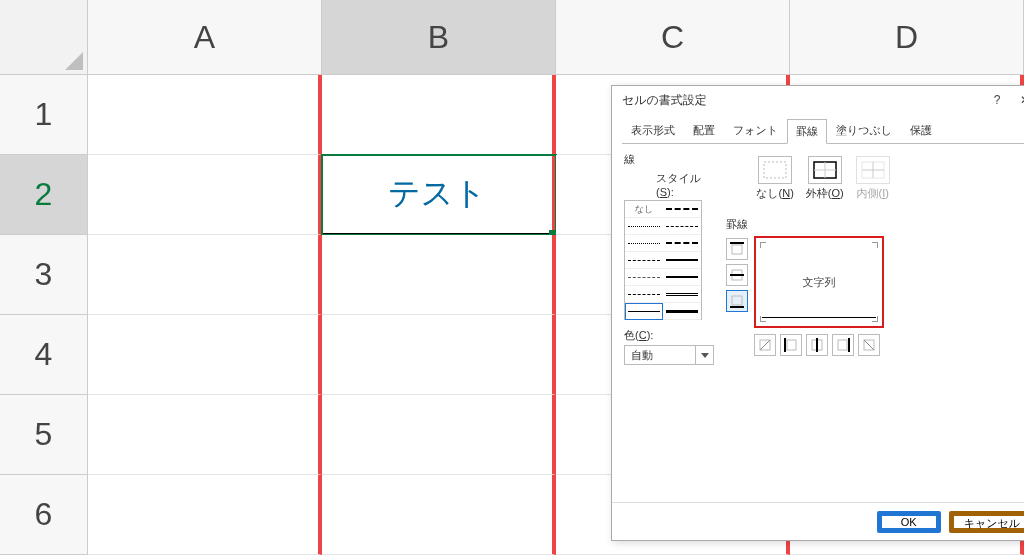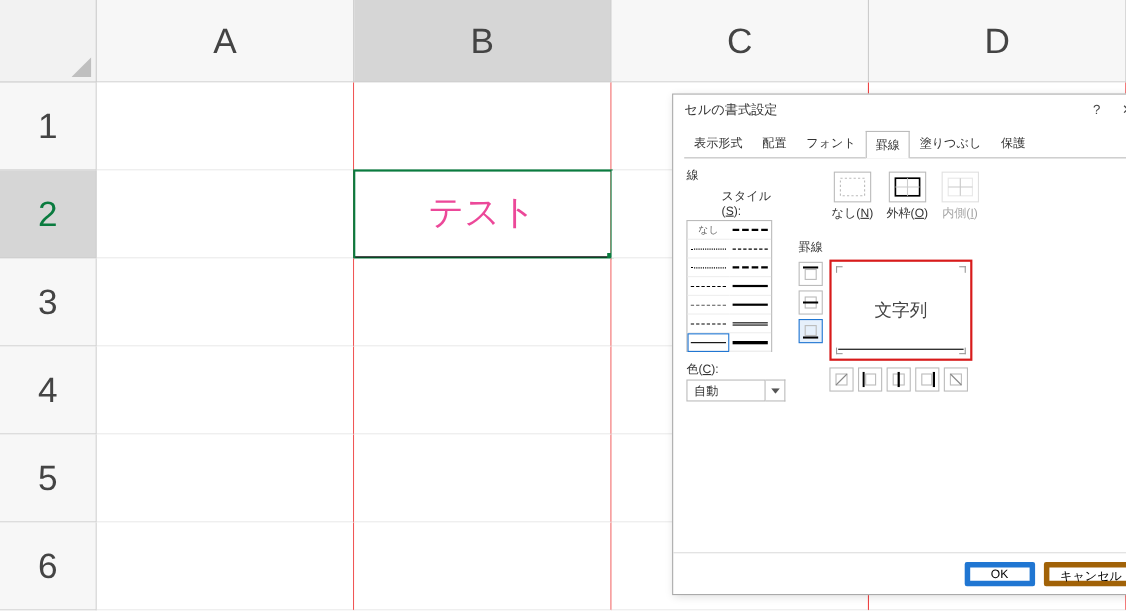--- a/index.html
+++ b/index.html
@@ -9,21 +9,21 @@
   .grid { position: absolute; inset: 0; }
   .colheaders { display: flex; height: 75px; }
   .corner { width: 90px; height: 75px; border-right: 1px solid #ccc; border-bottom: 1px solid #ccc; background: #f2f2f2; position: relative; }
   .corner svg { position: absolute; right: 4px; bottom: 4px; }
   .ch { flex: 0 0 234px; height: 75px; border-right: 1px solid #ccc; border-bottom: 1px solid #ccc; background: #f7f7f7; display: flex; align-items: center; justify-content: center; font-size: 32px; color: #444; }
   .ch.sel { background: #d6d6d6; }
   .rows { display: flex; flex-direction: column; }
   .row { display: flex; height: 80px; }
   .rh { width: 90px; border-right: 1px solid #ccc; border-bottom: 1px solid #ccc; background: #f7f7f7; display: flex; align-items: center; justify-content: center; font-size: 32px; color: #444; }
   .rh.sel { background: #d6d6d6; color: #0a7b3f; }
-  .cell { flex: 0 0 234px; border-right: 1px solid #ef4444; border-bottom: 1px solid #e4e4e4; display: flex; align-items: center; justify-content: center; font-size: 32px; color: #ec4899; position: relative; background: #fff; }
+  .cell { flex: 0 0 234px; border-right: 4px solid #ef4444; border-bottom: 1px solid #e4e4e4; display: flex; align-items: center; justify-content: center; font-size: 32px; color: #0369a1; position: relative; background: #fff; }
   .cell.active { outline: 2px solid #0a7b3f; outline-offset: -1px; }
   .cell.active::after { content:""; position:absolute; right:-3px; bottom:-3px; width:6px; height:6px; background:#0a7b3f; }
   .cell.bottomBorder { border-bottom: 2px solid #000; }
 
   
   .dialog { position: absolute; left: 611px; top: 85px; width: 435px; height: 456px; background: #fff; border: 1px solid #aaa; box-shadow: 2px 2px 8px rgba(0,0,0,0.15); }
   .titlebar { display: flex; align-items: center; height: 28px; padding: 0 6px 0 10px; font-size: 12px; }
   .titlebar .title { flex: 1; }
   .tbtn { width: 28px; height: 24px; display: flex; align-items: center; justify-content: center; color: #444; cursor: pointer; }
 
@@ -61,21 +61,21 @@
 
   .presets { display:flex; gap:12px; padding: 4px 0 0 30px; }
   .preset { display:flex; flex-direction:column; align-items:center; gap:2px; font-size:11px; cursor:pointer; }
   .pbox { width:34px; height:28px; border:1px solid #bbb; display:flex; align-items:center; justify-content:center; }
   .pbox svg { display:block; }
 
   .borderarea { display:flex; gap:6px; }
   .sidebtns { display:flex; flex-direction:column; gap:4px; padding-top:2px; }
   .sbtn { width:22px; height:22px; border:1px solid #bbb; background:#fff; display:flex; align-items:center; justify-content:center; cursor:pointer; }
   .sbtn.active { border-color:#2076d2; background:#e6f0fb; }
-  .preview { width:130px; height:92px; border:2px solid #d81b1b; position:relative; background:#fff; display:flex; align-items:center; justify-content:center; font-size:16px; color:#444; }
+  .preview { width:130px; height:92px; border:2px solid #d81b1b; position:relative; background:#fff; display:flex; align-items:center; justify-content:center; font-size:11px; color:#444; }
   .preview .corner-tick { position:absolute; width:6px; height:6px; }
   .ct-tl { top:4px; left:4px; border-left:1px solid #999; border-top:1px solid #999; }
   .ct-tr { top:4px; right:4px; border-right:1px solid #999; border-top:1px solid #999; }
   .ct-bl { bottom:4px; left:4px; border-left:1px solid #999; border-bottom:1px solid #999; }
   .ct-br { bottom:4px; right:4px; border-right:1px solid #999; border-bottom:1px solid #999; }
   .preview-bottomline { position:absolute; left:6px; right:6px; bottom:8px; height:0; border-top:1.5px solid #000; }
 
   .bottombtns { display:flex; gap:4px; margin-top:6px; padding-left:28px; }
 
   .hint { font-size:11px; color:#333; padding: 10px 12px 0 12px; line-height:1.5; }

